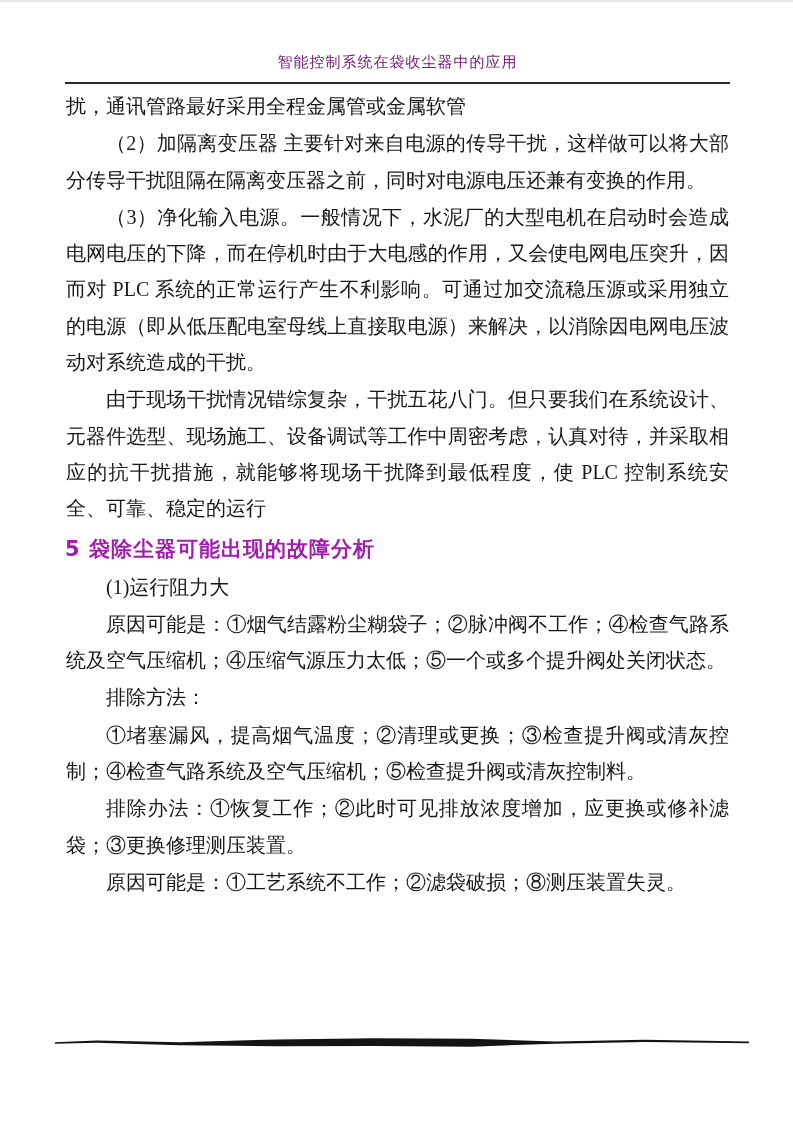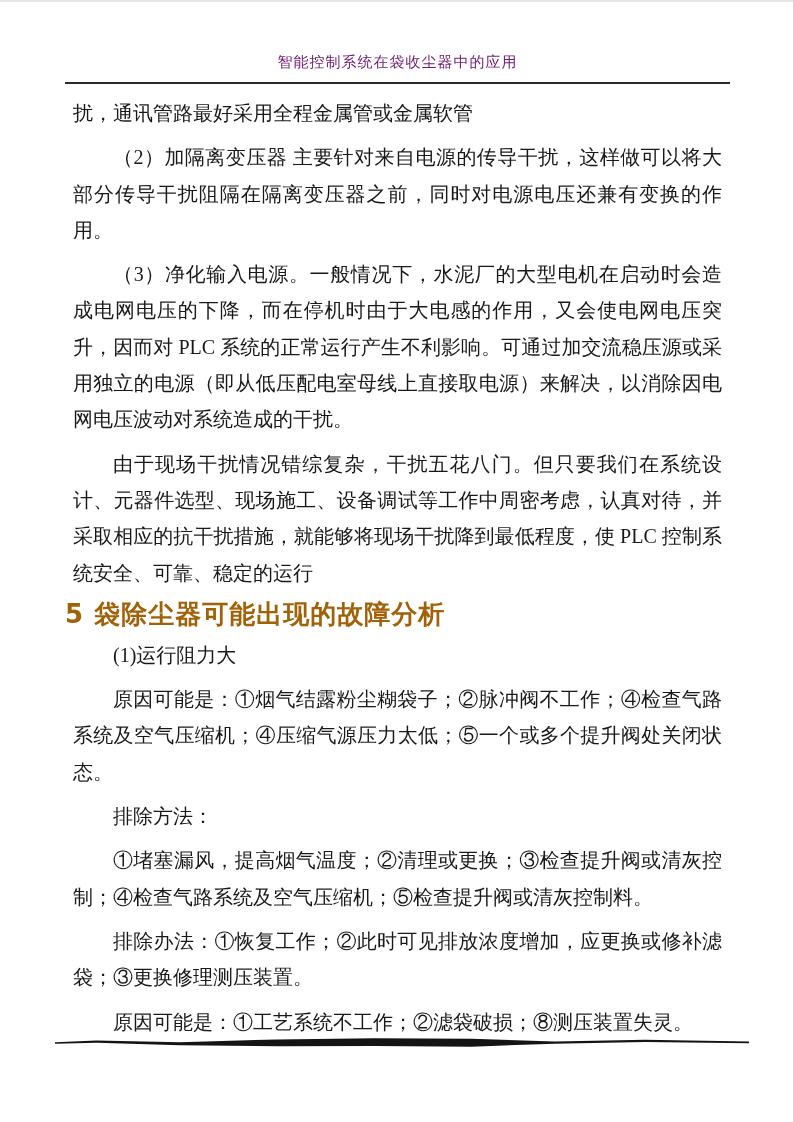--- a/index.html
+++ b/index.html
@@ -26,29 +26,29 @@
   .head-rule {
     position: absolute; top: 82px; left: 65px; right: 63px;
     height: 2px; background: #2b2b2b;
   }
   .content {
     position: absolute; top: 87px; left: 65px; right: 63px;
     font-size: 20px;
     line-height: 36.3px;
     text-align: justify;
   }
-  .content p { margin: 8px; }
+  .content p { margin: 1px; }
   .indent { text-indent: 2em; }
   .section-heading {
     font-family: "DejaVu Sans", "Liberation Sans", sans-serif;
     font-weight: bold;
-    font-size: 26px;
+    font-size: 21px;
     line-height: 30px;
     margin: 7px 0 5px 0;
-    color: #a16207;
+    color: #a21caf;
     text-align: left;
     letter-spacing: 1px;
   }
   .footer-bar {
     position: absolute; top: 1038px; left: 55px; width: 694px; height: 9px;
     background: #141414;
     clip-path: polygon(0% 48%, 6% 28%, 18% 48%, 32% 16%, 46% 2%, 60% 8%,
                        72% 40%, 85% 20%, 100% 40%, 100% 58%, 85% 44%,
                        72% 64%, 60% 96%, 46% 88%, 32% 92%, 18% 80%, 6% 54%, 0% 64%);
   }

